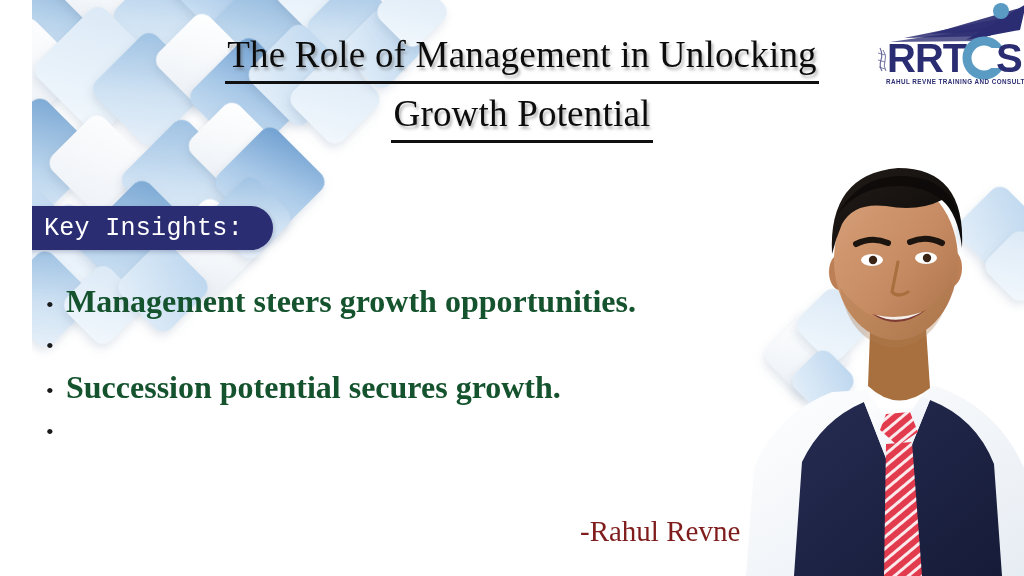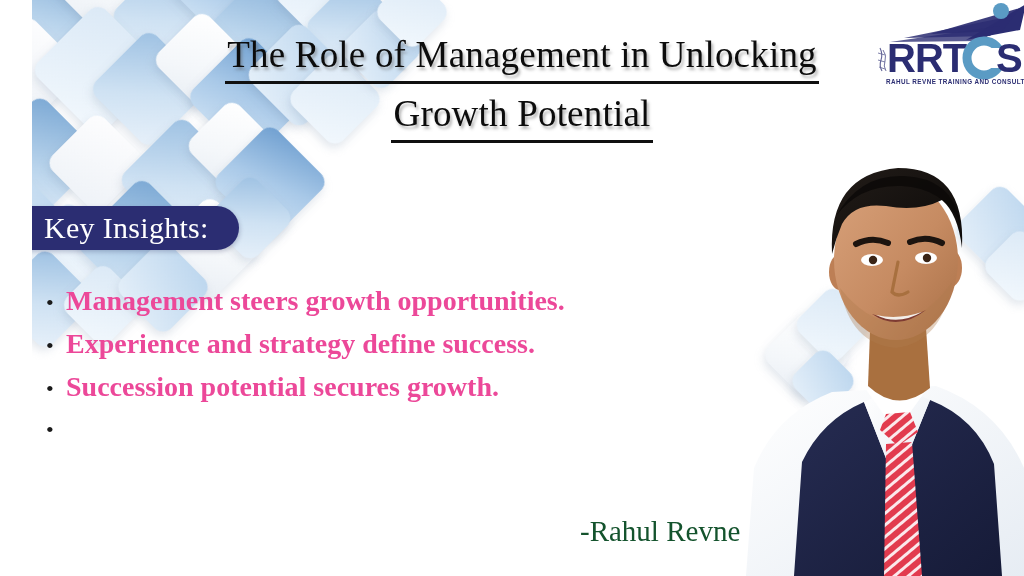--- a/index.html
+++ b/index.html
@@ -71,22 +71,22 @@
     height:44px;
     padding:0 30px 0 26px;
     background:#2b2d72;
     border-radius:0 24px 24px 0;
     display:flex; align-items:center;
     z-index:7;
     box-shadow:1px 2px 4px rgba(40,45,90,0.25);
   }
   .badge-text {
     color:#ffffff;
-    font-family:Liberation Serif, serif;
-    font-size:30px;
+    font-family:Liberation Mono, monospace;
+    font-size:25px;
     line-height:1;
     letter-spacing:0.3px;
   }
 
   
   .bullets {
     position:absolute;
     left:14px; top:286px;
     width:640px;
     z-index:7;
@@ -100,34 +100,34 @@
     width:20px;
     flex:0 0 20px;
     font-size:22px;
     line-height:30px;
     color:#1a1a1a;
     text-align:left;
   }
   .bullet-text {
     font-family:"Liberation Serif", serif;
     font-weight:bold;
-    font-size:28px;
+    font-size:32px;
     line-height:30px;
-    color:#ec4899;
+    color:#14532d;
     white-space:nowrap;
   }
 
   
   .attribution {
     position:absolute;
     left:548px; top:516px;
     font-family:"Liberation Serif", serif;
     font-size:29px;
     line-height:1.1;
-    color:#14532d;
+    color:#7f1d1d;
     z-index:7;
     white-space:nowrap;
   }
 
   
   .photo {
     position:absolute;
     right:0; bottom:0;
     width:320px; height:480px;
     z-index:5;
@@ -212,21 +212,20 @@
     <span class="badge-text">Key Insights:</span>
   </div>
 
   <div class="bullets" id="bullets">
       <div class="bullet-row">
         <span class="bullet-dot">•</span>
         <span class="bullet-text">Management steers growth opportunities.</span>
       </div>
       <div class="bullet-row">
         <span class="bullet-dot">•</span>
-        <span class="bullet-text">Experience and strategy define success.</span>
       </div>
       <div class="bullet-row">
         <span class="bullet-dot">•</span>
         <span class="bullet-text">Succession potential secures growth.</span>
       </div>
       <div class="bullet-row">
         <span class="bullet-dot">•</span>
       </div>
     </div>
 

